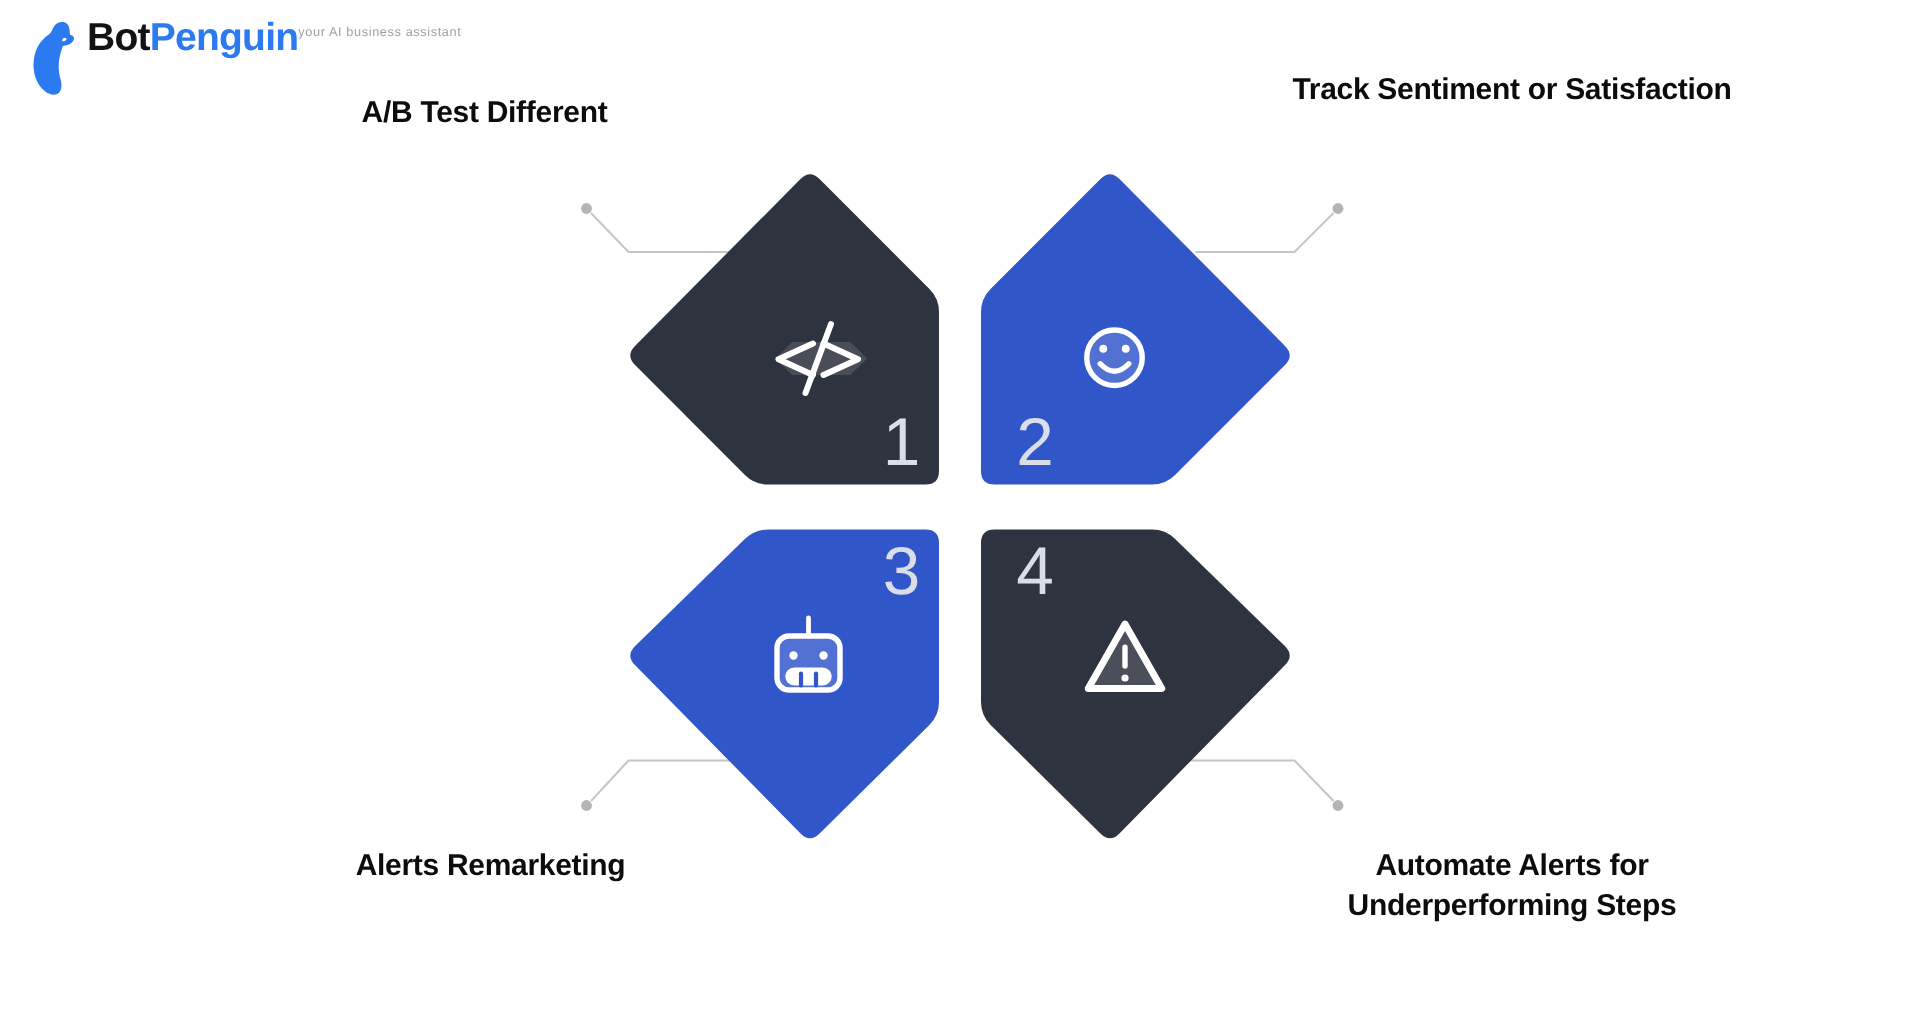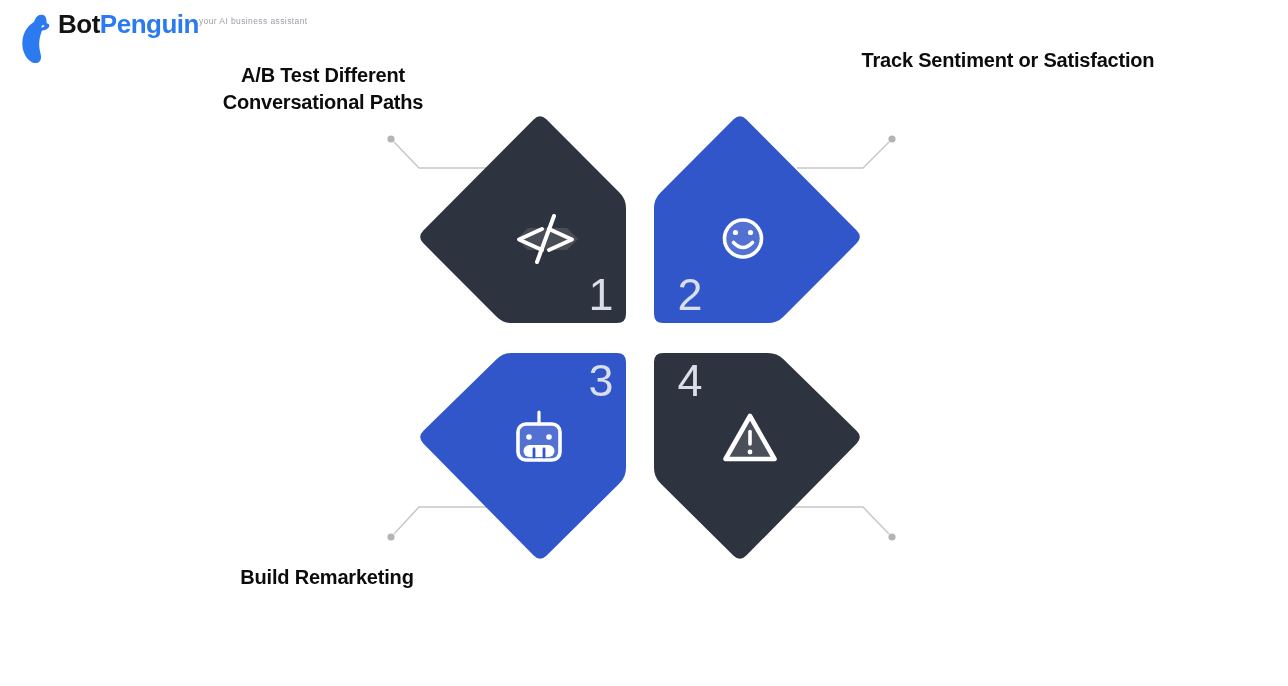--- a/index.html
+++ b/index.html
@@ -119,22 +119,25 @@
     </g>
   </svg>
 
   <div class="step-number num-1">1</div>
   <div class="step-number num-2">2</div>
   <div class="step-number num-3">3</div>
   <div class="step-number num-4">4</div>
 
   <div class="step-label label-tl">
     <div>A/B Test Different</div>
-    <div>Conversational Paths</div>
   </div>
   <div class="step-label label-tr">
     <div>Track Sentiment or Satisfaction</div>
   </div>
   <div class="step-label label-bl">
-    <div>Build Remarketing</div>
+    <div>Alerts Remarketing</div>
+  </div>
+  <div class="step-label label-br">
+    <div>Automate Alerts for</div>
+    <div>Underperforming Steps</div>
   </div>
 
 </div>
 
 </body></html>

